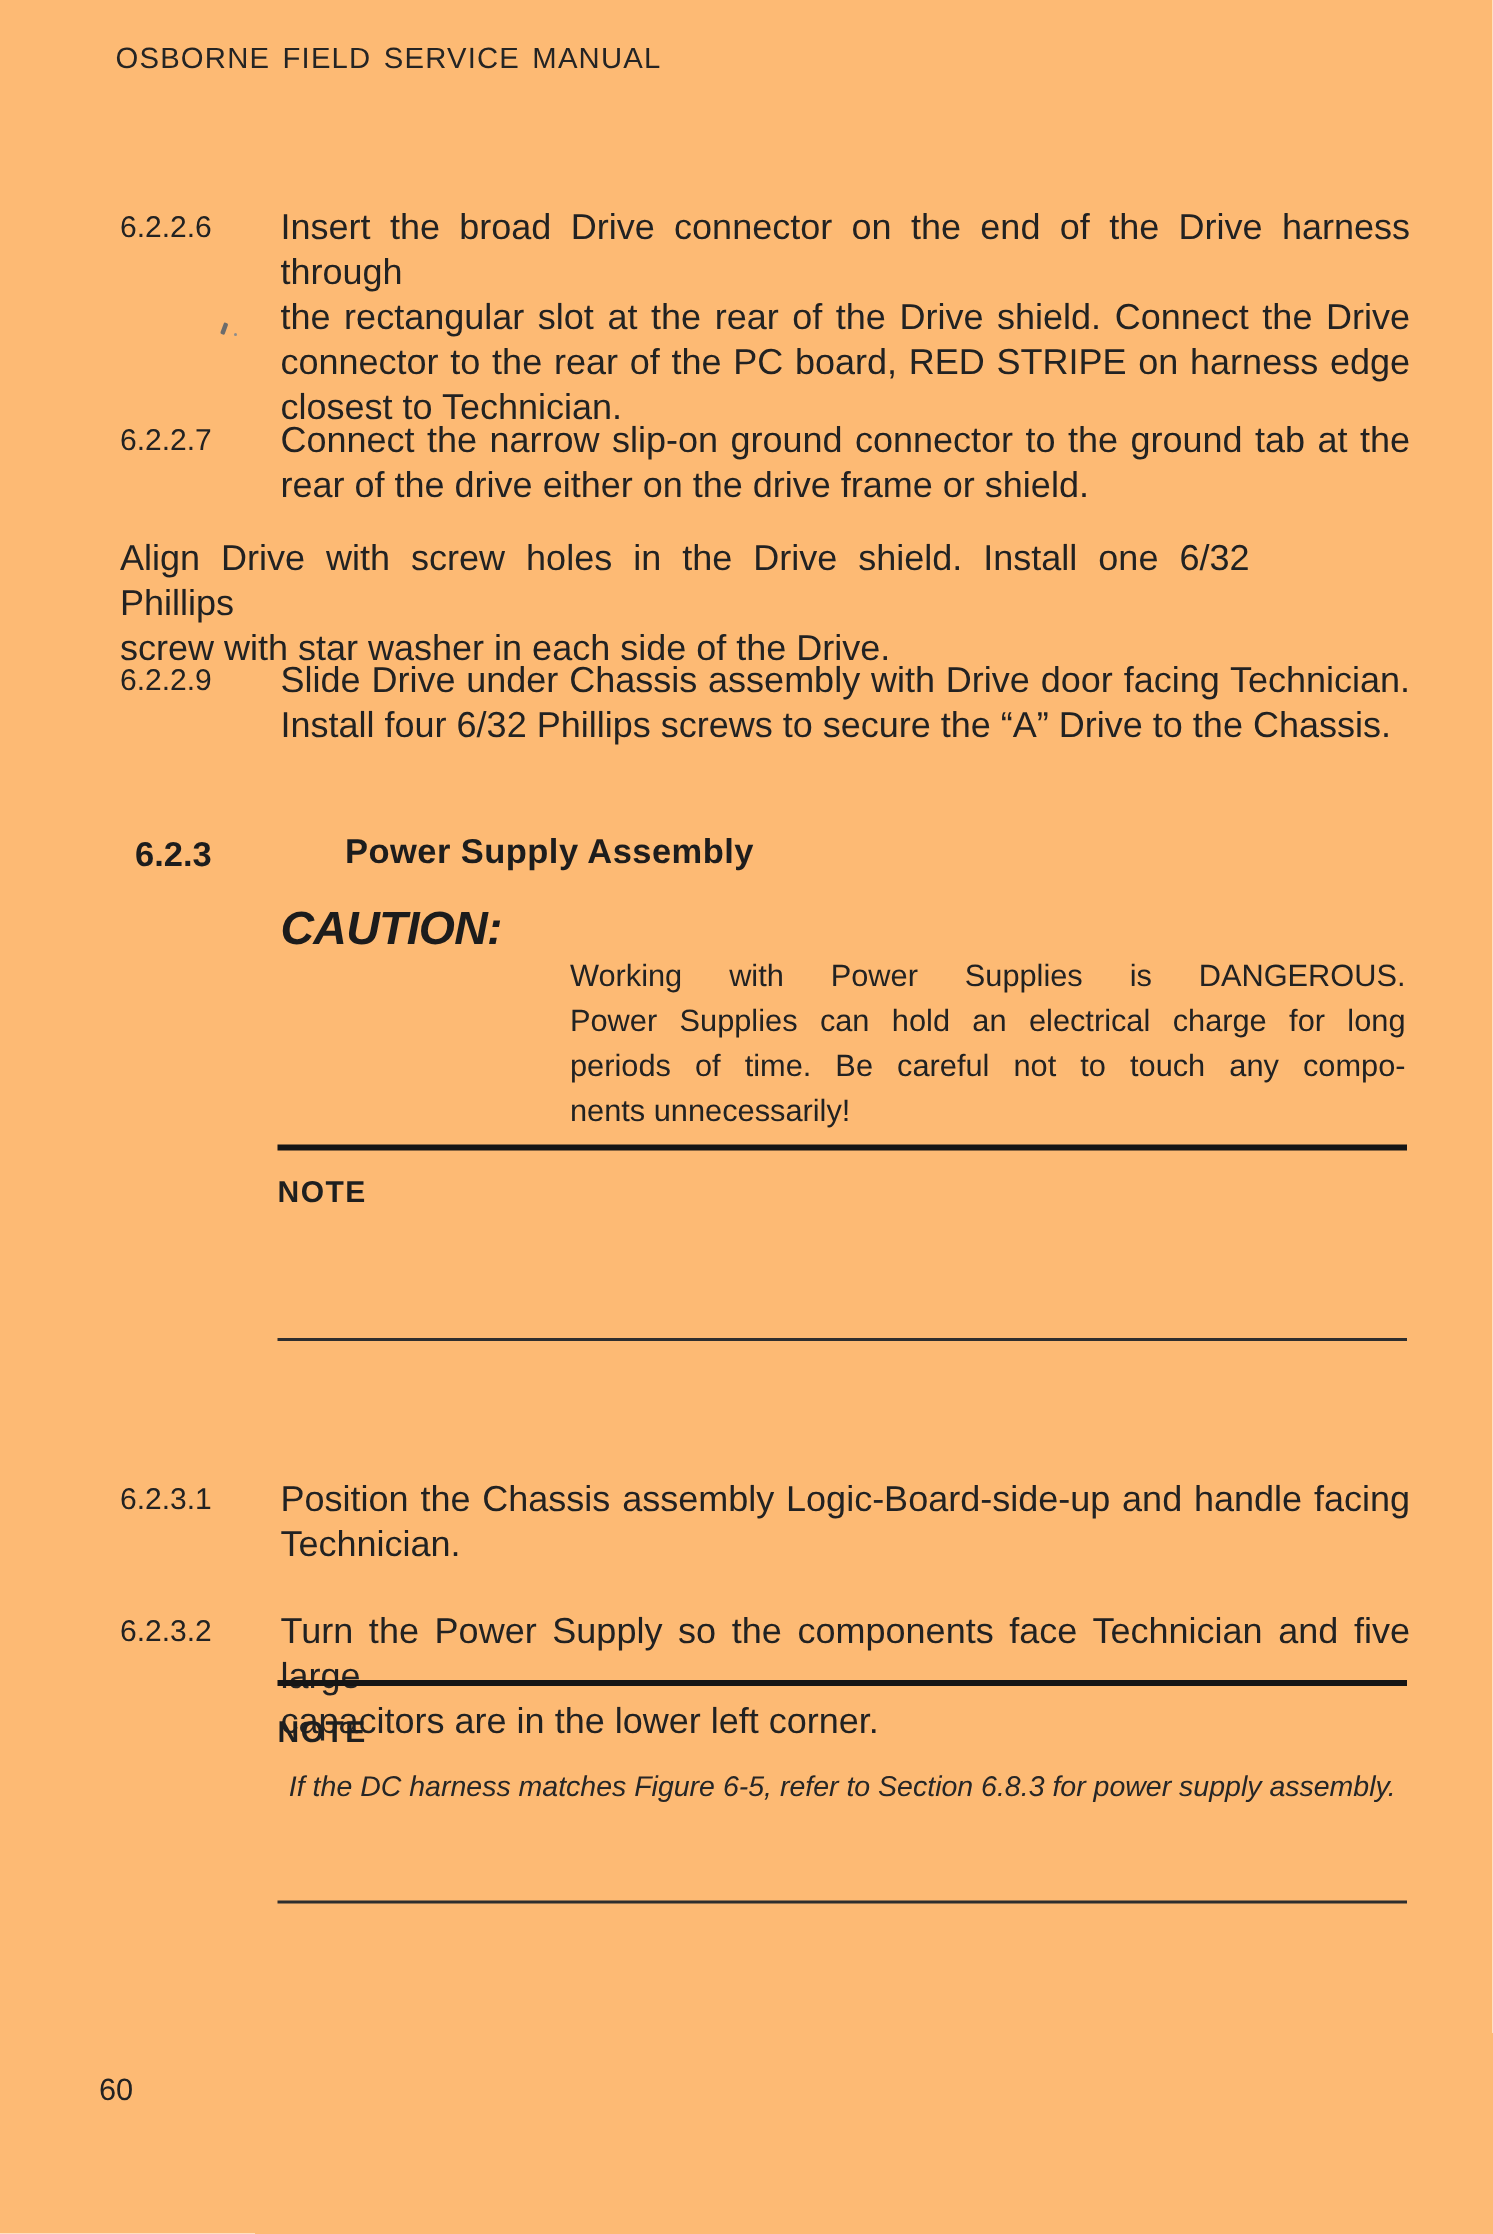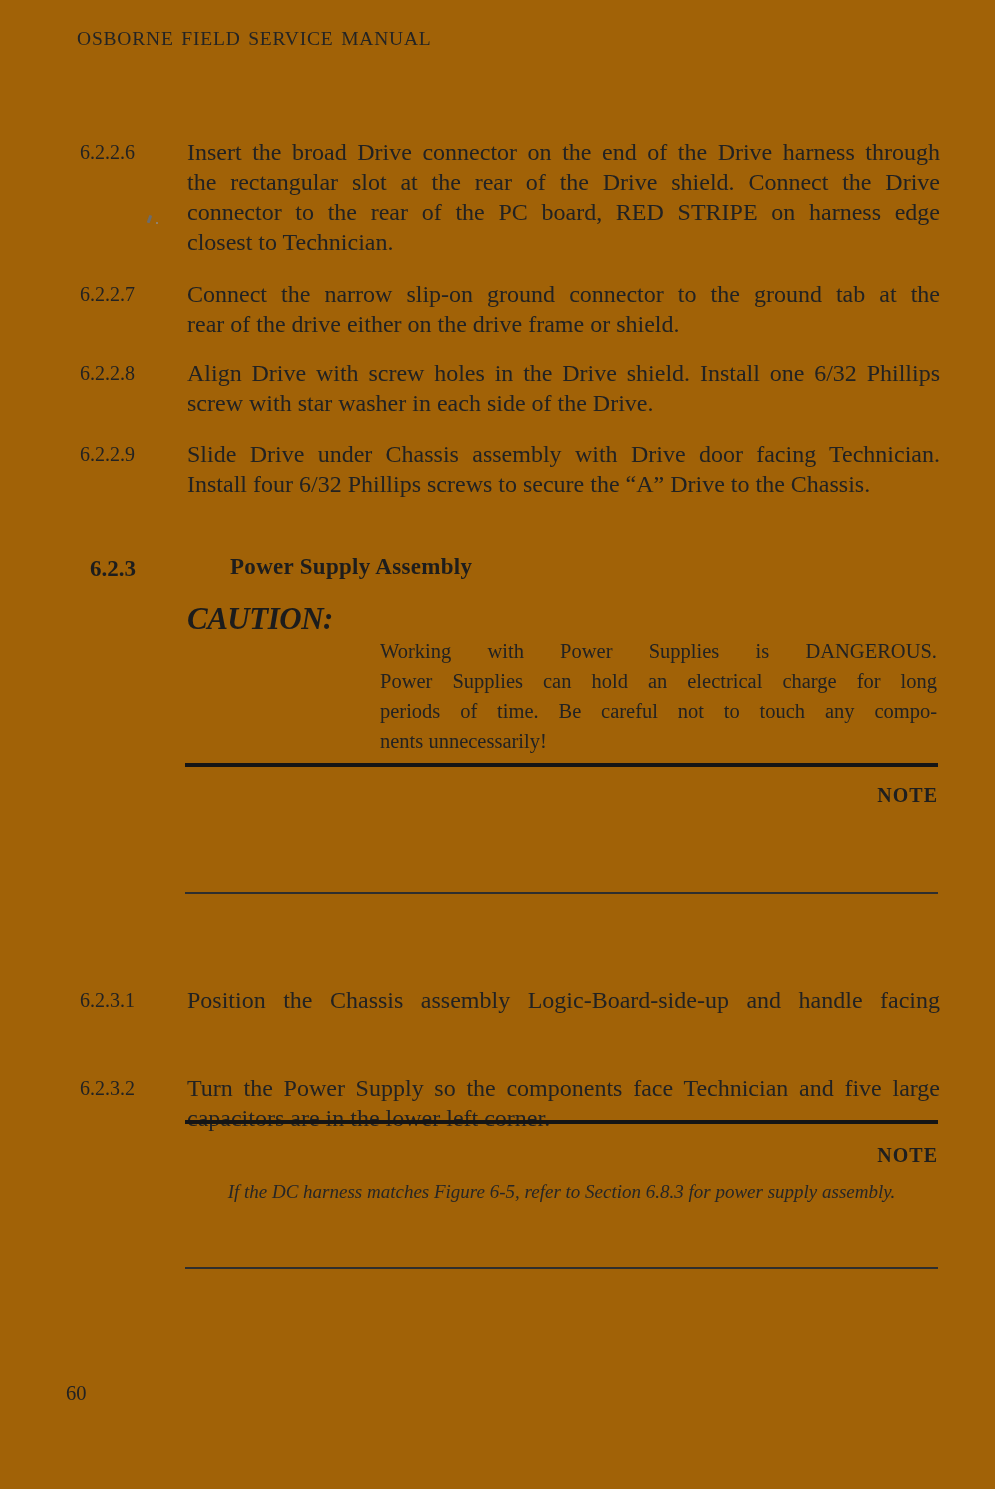--- a/index.html
+++ b/index.html
@@ -1,20 +1,20 @@
 <!DOCTYPE html>
 <html><head>
 <meta charset="utf-8">
 <style>
   html,body{margin:0;padding:0;background:#ffffff;}
   .page{
     position:relative;
     width:995px;height:1489px;
-    background:#a16207;
-    font-family:Liberation Serif, serif;
+    background:#fdba74;
+    font-family:Liberation Sans, sans-serif;
     color:#212121;
     overflow:hidden;
   }
   
   .header{
     position:absolute;left:77px;top:28px;
     font-size:19.5px;letter-spacing:.8px;word-spacing:2px;
     color:#242424;
   }
   
@@ -37,21 +37,21 @@
     position:absolute;left:193px;top:12px;width:557px;
     font-size:20.5px;line-height:30px;color:#222;margin-top:23px;
   }
   
   .note{position:absolute;left:185px;width:753px;}
   .note-1{top:763px;height:131px;}
   .note-2{top:1120px;height:149px;}
   .rule-thick{position:absolute;left:0;top:0;width:100%;height:4px;background:#151515;}
   .rule-thin{position:absolute;left:0;bottom:0;width:100%;height:2px;background:#2e2e2e;}
   .note-label{
-    position:absolute;left:0;width:100%;text-align:right;
+    position:absolute;left:0;width:100%;text-align:left;
     font-size:20px;font-weight:bold;letter-spacing:1px;color:#1f1f1f;
   }
   .note-1 .note-label{top:21px;}
   .note-2 .note-label{top:24px;}
   .note-text{
     position:absolute;left:0;width:100%;text-align:center;
     font-size:19px;font-style:italic;white-space:nowrap;color:#262626;
   }
   .note-1 .note-text{top:60px;}
   .note-2 .note-text{top:61px;}
@@ -89,21 +89,20 @@
 
   <div class="step" style="top:238px">
     <div class="step-num">6.2.2.7</div>
     <div class="step-body">
       <div class="ln j">Connect the narrow slip-on ground connector to the ground tab at the</div>
       <div class="ln">rear of the drive either on the drive frame or shield.</div>
     </div>
   </div>
 
   <div class="step" style="top:317px">
-    <div class="step-num">6.2.2.8</div>
     <div class="step-body">
       <div class="ln j">Align Drive with screw holes in the Drive shield. Install one 6/32 Phillips</div>
       <div class="ln">screw with star washer in each side of the Drive.</div>
     </div>
   </div>
 
   <div class="step" style="top:398px">
     <div class="step-num">6.2.2.9</div>
     <div class="step-body">
       <div class="ln j">Slide Drive under Chassis assembly with Drive door facing Technician.</div>
@@ -127,20 +126,21 @@
   <div class="note note-1">
     <div class="rule-thick"></div>
     <div class="note-label">NOTE</div>
     <div class="rule-thin"></div>
   </div>
 
   <div class="step" style="top:944px">
     <div class="step-num">6.2.3.1</div>
     <div class="step-body">
       <div class="ln j">Position the Chassis assembly Logic-Board-side-up and handle facing</div>
+      <div class="ln">Technician.</div>
     </div>
   </div>
 
   <div class="step" style="top:1032px">
     <div class="step-num">6.2.3.2</div>
     <div class="step-body">
       <div class="ln j">Turn the Power Supply so the components face Technician and five large</div>
       <div class="ln">capacitors are in the lower left corner.</div>
     </div>
   </div>

